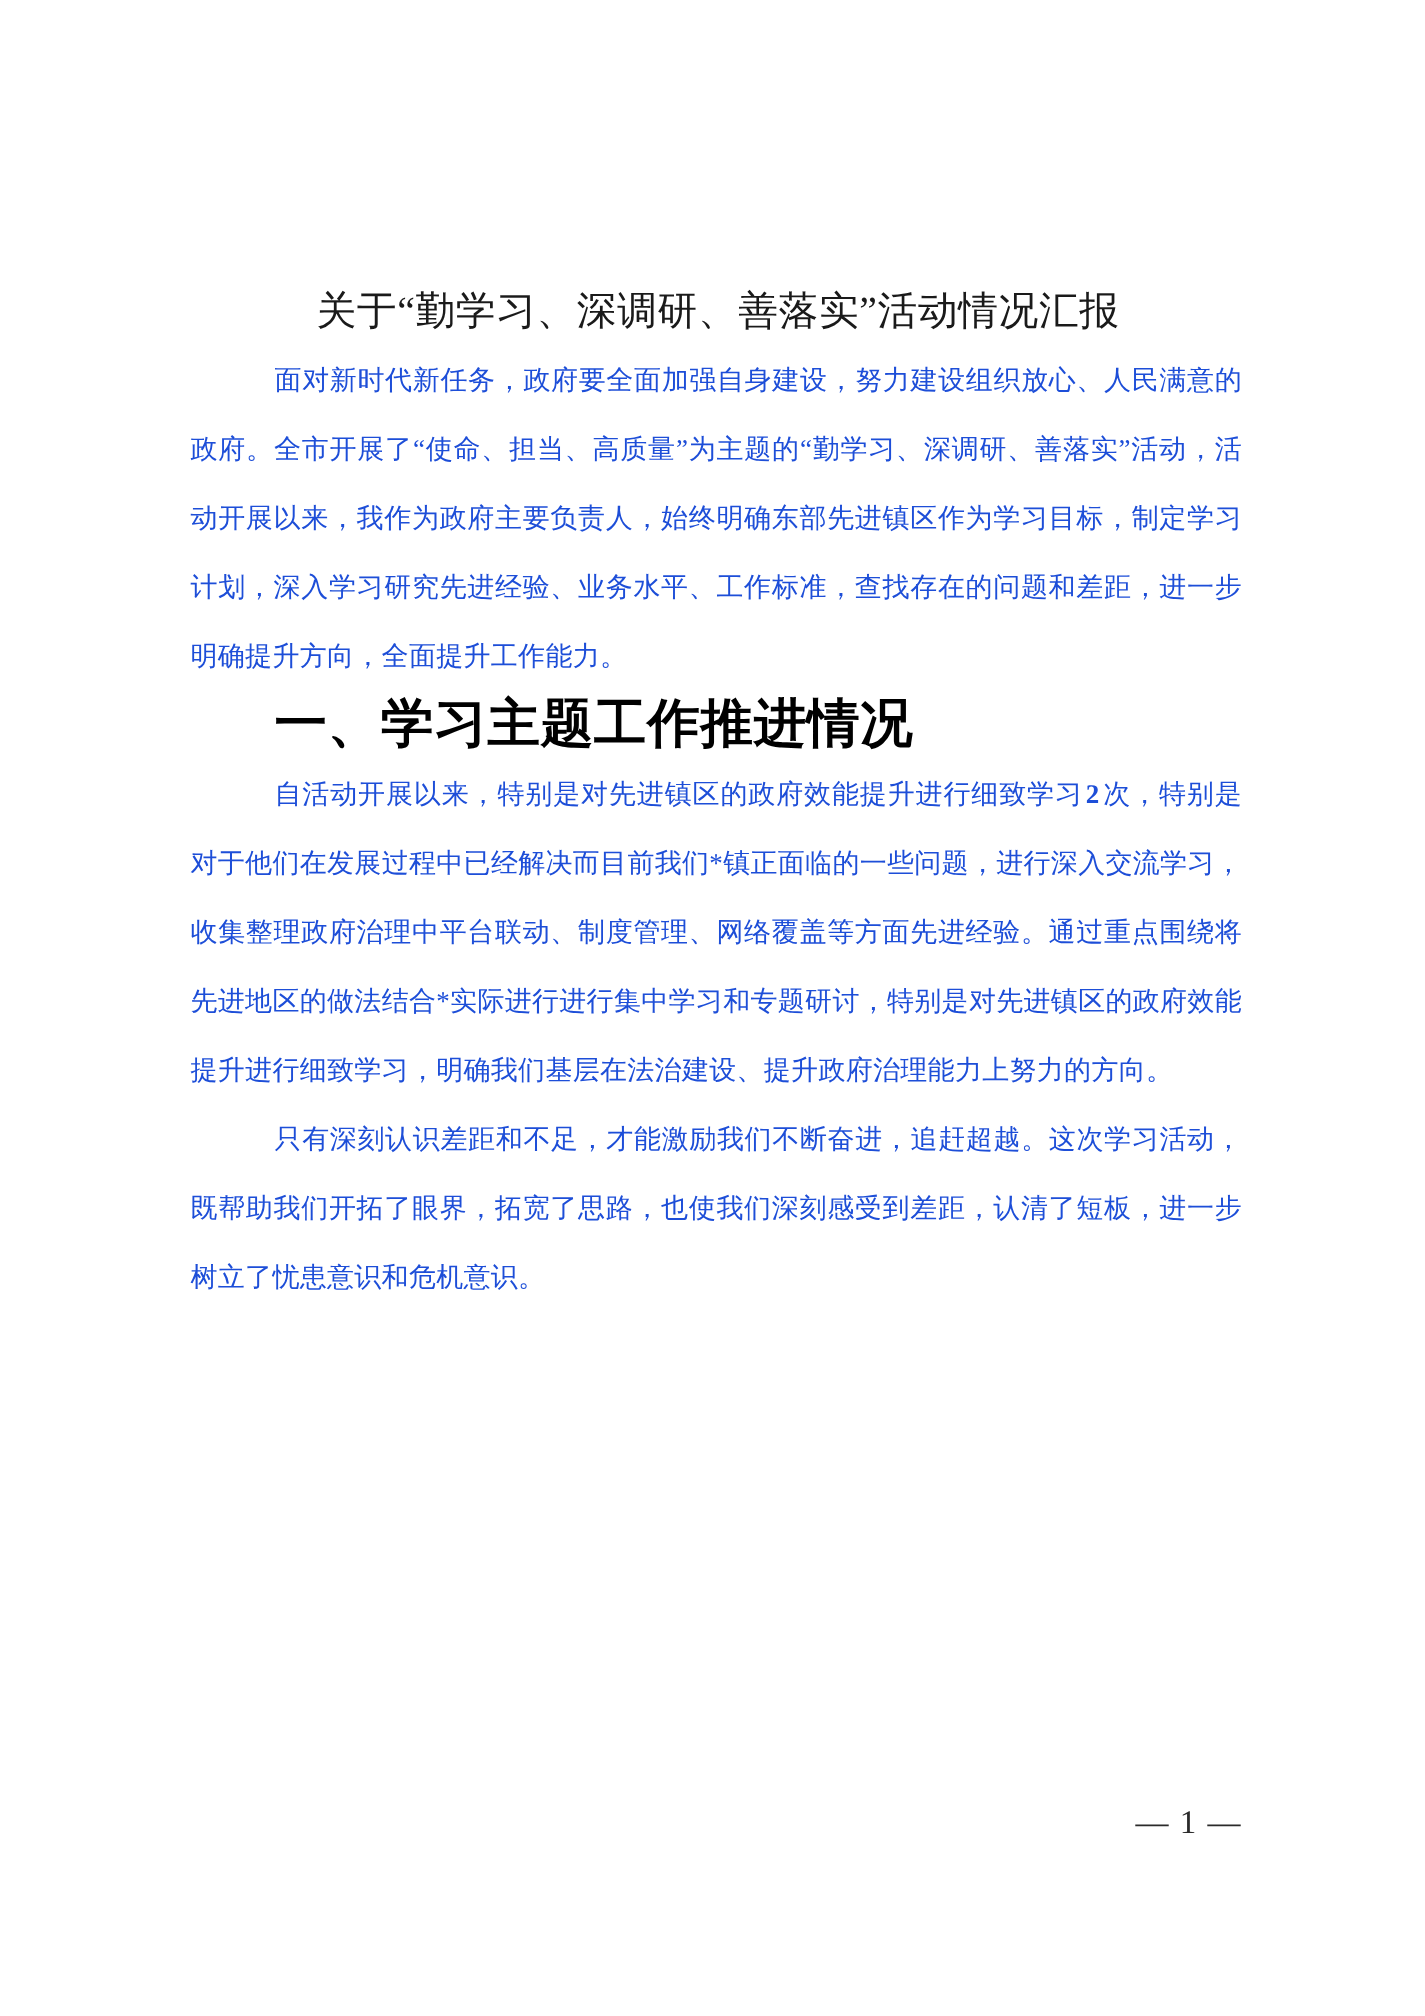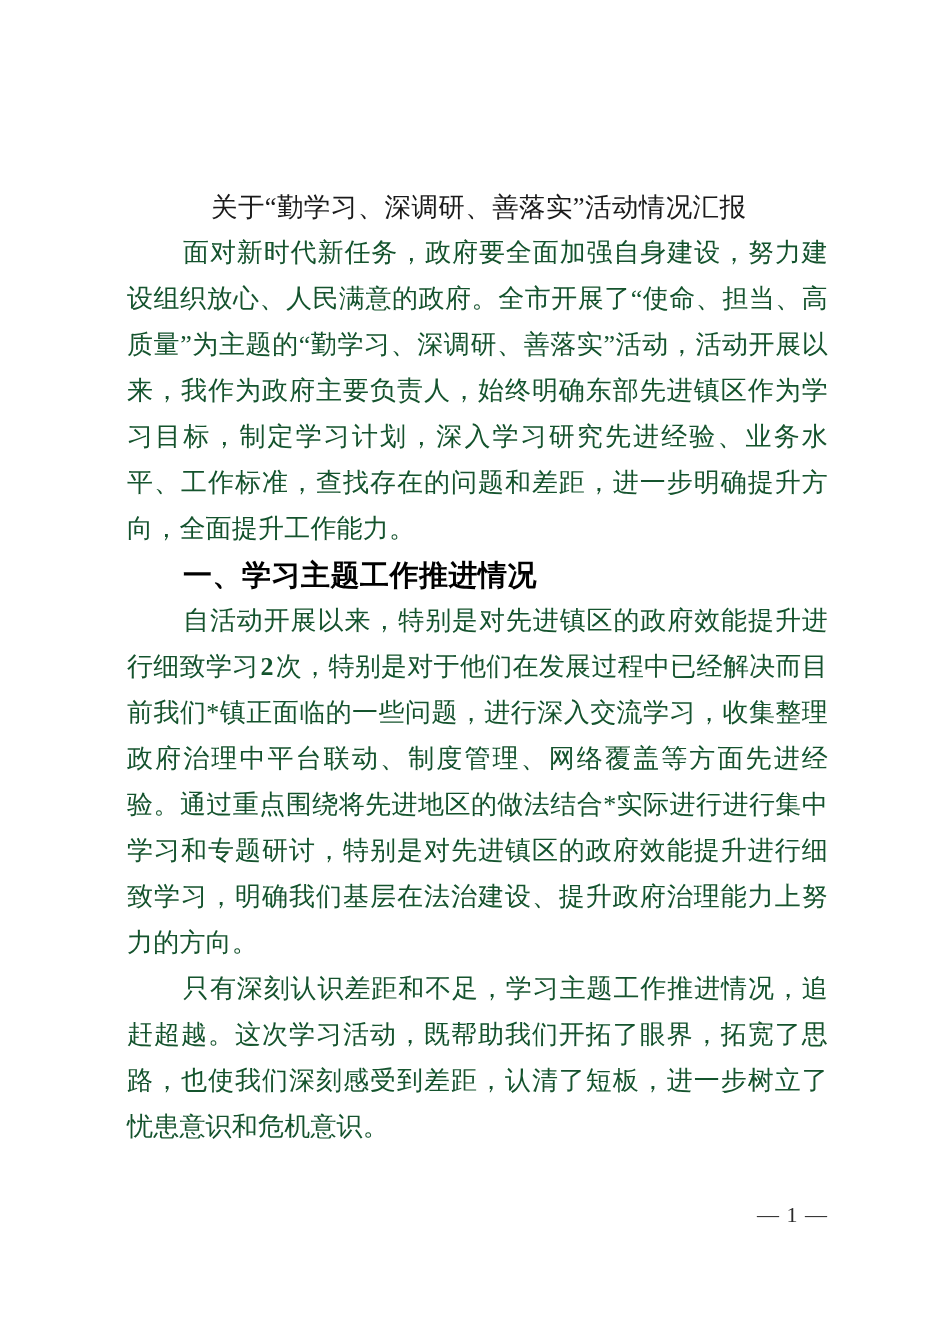--- a/index.html
+++ b/index.html
@@ -28,36 +28,36 @@
     font-size: 26.5px;
     line-height: 46px;
     color: #1a1a1a;
     text-align: left;
     text-indent: 84px;
     letter-spacing: 0.4px;
     white-space: nowrap;
   }
   .para {
     font-family: "Liberation Serif", "DejaVu Serif", serif;
-    font-size: 26px;
+    font-size: 18px;
     line-height: 46px;
-    color: #14532d;
+    color: #1d4ed8;
     text-align: justify;
     text-justify: inter-character;
     text-indent: 56px;
     letter-spacing: 0.2px;
     margin: 0;
   }
   .para.tight {
     text-align-last: left;
   }
   .heading {
     font-family: "Liberation Sans", "DejaVu Sans", sans-serif;
     font-weight: bold;
-    font-size: 29px;
+    font-size: 35px;
     line-height: 46px;
     color: #000000;
     text-indent: 56px;
     letter-spacing: 0.5px;
     margin: 0;
   }
   .num {
     font-family: "Liberation Serif", "DejaVu Serif", serif;
     font-weight: bold;
     padding: 0 2px;
@@ -83,19 +83,19 @@
 
     <div class="doc-title">关于“勤学习、深调研、善落实”活动情况汇报</div>
 
     <p class="para">面对新时代新任务，政府要全面加强自身建设，努力建设组织放心、人民满意的政府。全市开展了“使命、担当、高质量”为主题的“勤学习、深调研、善落实”活动，活动开展以来，我作为政府主要负责人，始终明确东部先进镇区作为学习目标，制定学习计划，深入学习研究先进经验、业务水平、工作标准，查找存在的问题和差距，进一步明确提升方向，全面提升工作能力。</p>
 
     <p class="heading">一、学习主题工作推进情况</p>
 
     <p class="para"><span>自活动开展以来，特别是对先进镇区的政府效能提升进行细致学习</span><span class="num">2</span><span>次，特别是对于他们在发展过程中已经解决而目前我们*镇正面临的一些问题，进行深入交流学习，收集整理政府治理中平台联动、制度管理、网络覆盖等方面先进经验。通过重点围绕将先进地区的做法结合*实际进行进行集中学习和专题研讨，特别是对先进镇区的政府效能提升进行细致学习，明确我们基层在法治建设、提升政府治理能力上努力的方向。</span></p>
 
 
-    <p class="para tight">只有深刻认识差距和不足，学习主题工作推进情况，追赶超越。这次学习活动，既帮助我们开拓了眼界，拓宽了思路，也使我们深刻感受到差距，认清了短板，进一步树立了忧患意识和危机意识。</p>
+    <p class="para tight">只有深刻认识差距和不足，才能激励我们不断奋进，追赶超越。这次学习活动，既帮助我们开拓了眼界，拓宽了思路，也使我们深刻感受到差距，认清了短板，进一步树立了忧患意识和危机意识。</p>
 
   </div>
 
   <div class="footer-pagenum">— 1 —</div>
 
 </div>
 
 </body></html>

